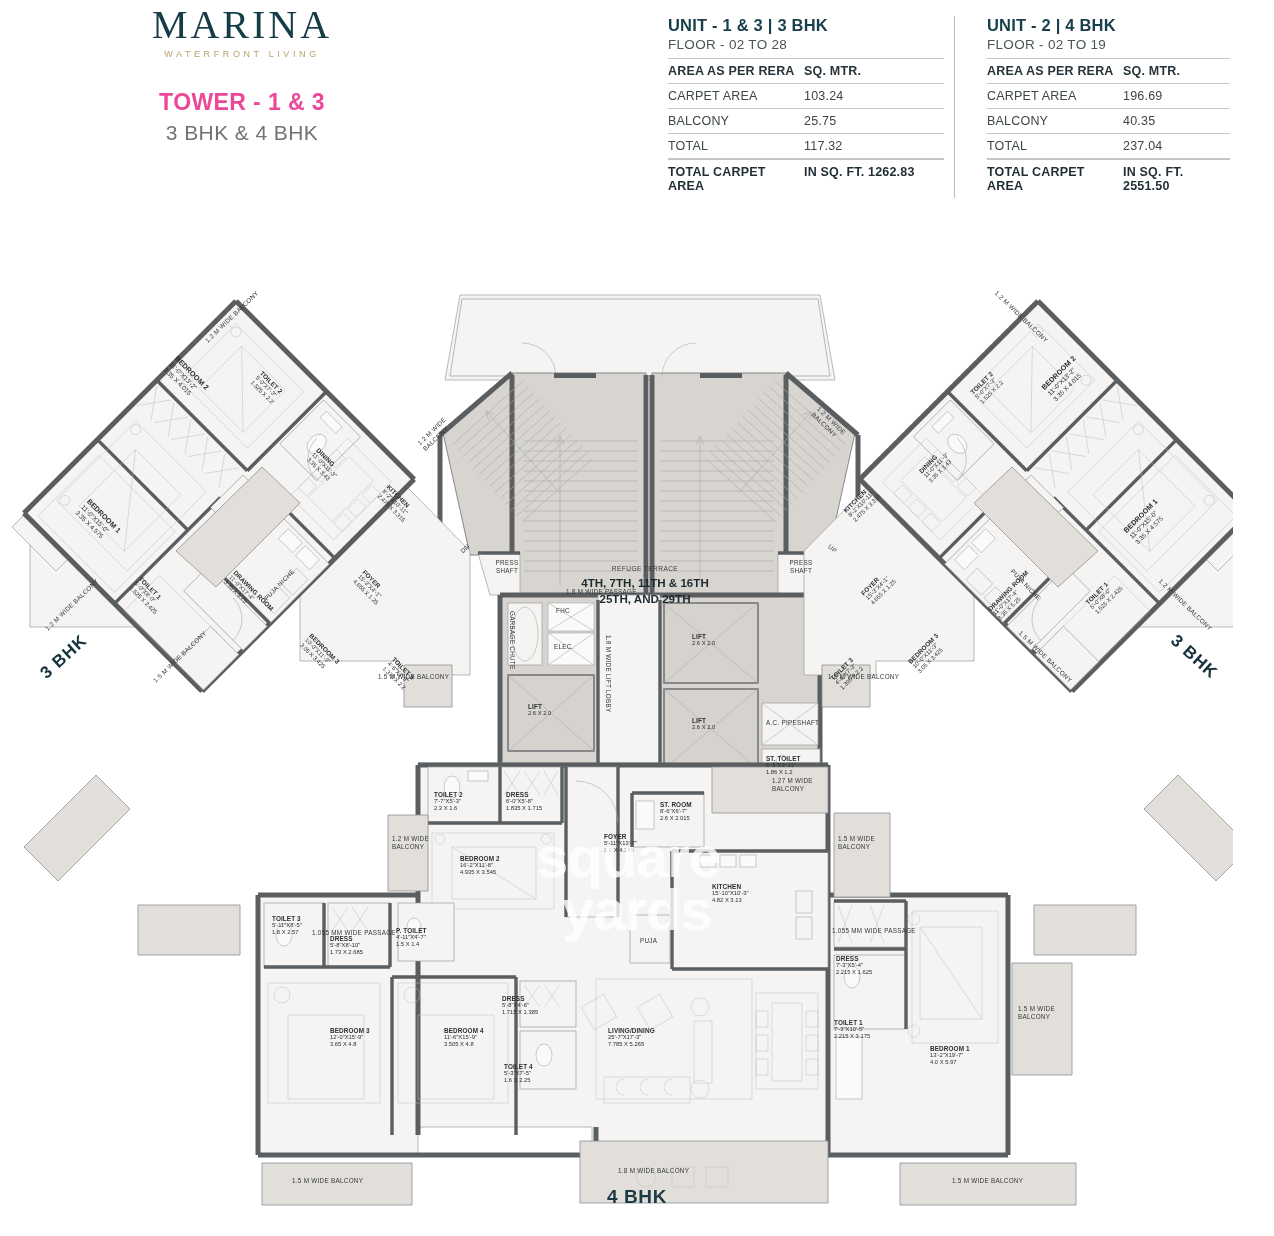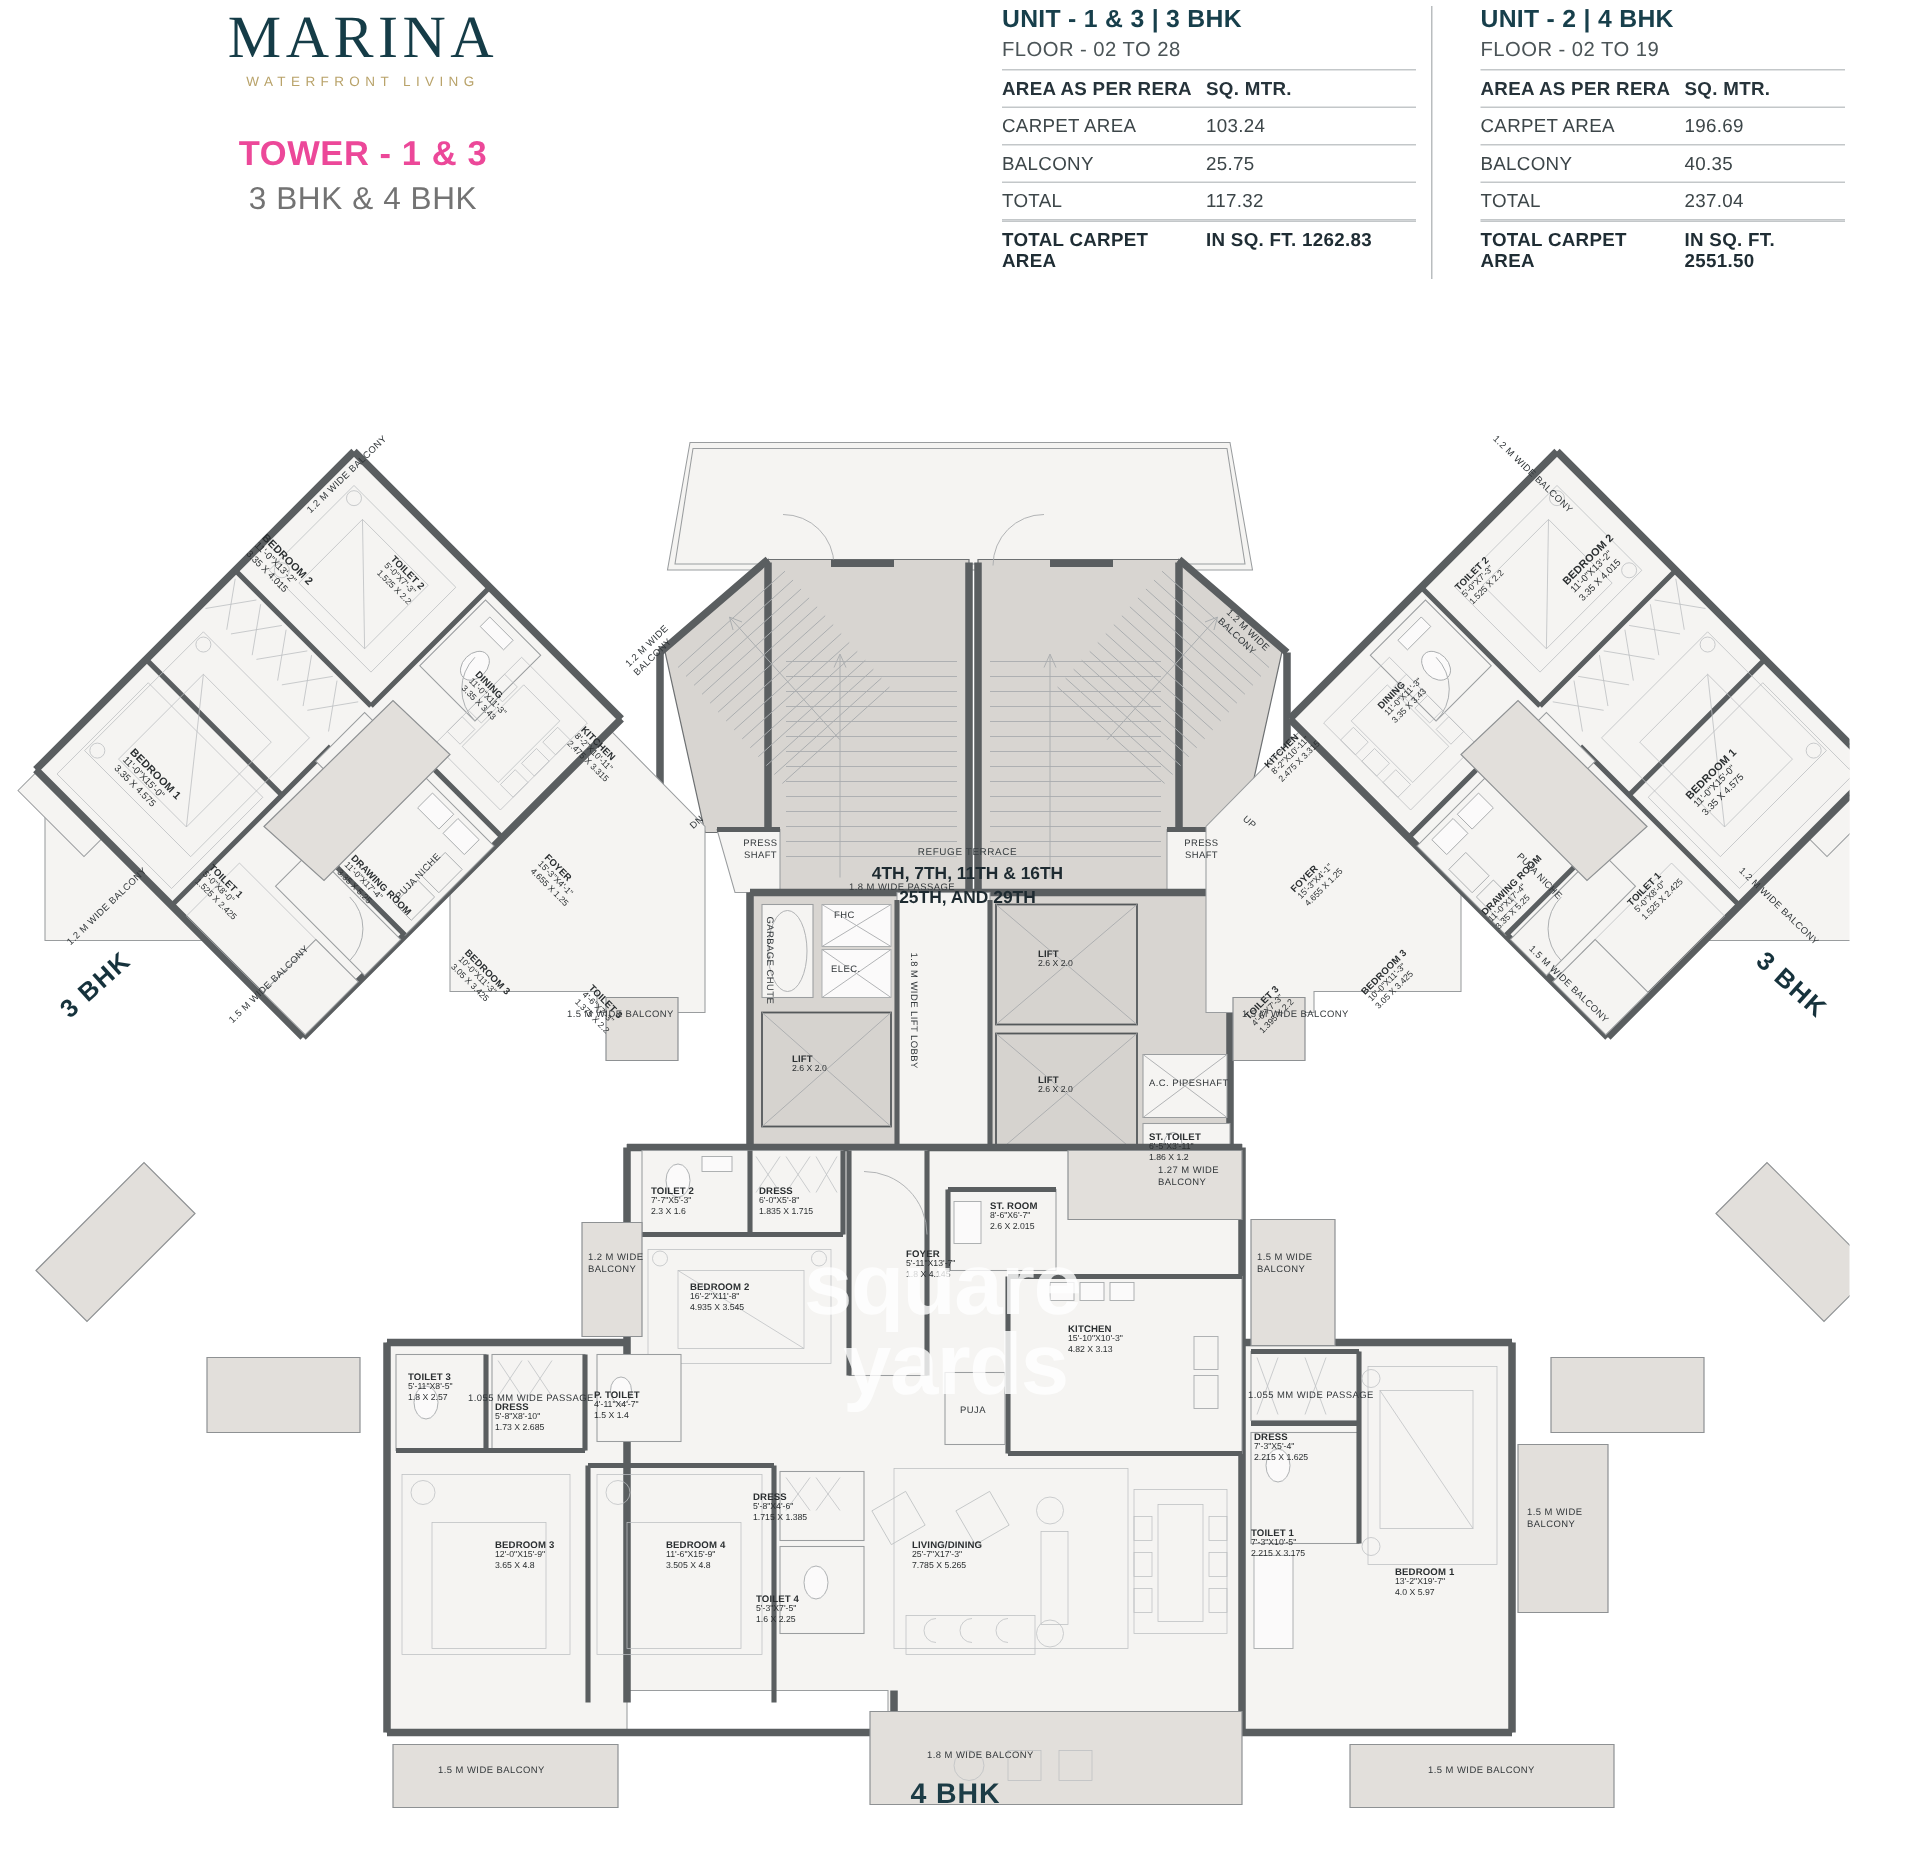--- a/index.html
+++ b/index.html
@@ -33,21 +33,21 @@
     font-size: 23px; font-weight: bold; color: #ec4899;
     margin-top: 30px; text-align: center; letter-spacing: .4px;
   }
   .tower-sub {
     font-size: 21px; color: #737373; text-align: center;
     margin-top: 5px; letter-spacing: .4px;
   }
 
   
   #spec-wrap {
-    position: absolute; left: 668px; top: 4px; width: 572px;
+    position: absolute; left: 668px; top: 16px; width: 572px;
     display: flex;
   }
   .spec-table { width: 286px; padding-right: 10px; }
   .spec-table.right { border-left: 1px solid #b9bdbf; padding-left: 32px; }
   .spec-unit {
     font-size: 16.5px; font-weight: bold; color: #173f4b;
     letter-spacing: .2px; padding-bottom: 2px;
   }
   .spec-floor {
     font-size: 13.5px; color: #4b5457; letter-spacing: .3px; padding-bottom: 6px;

